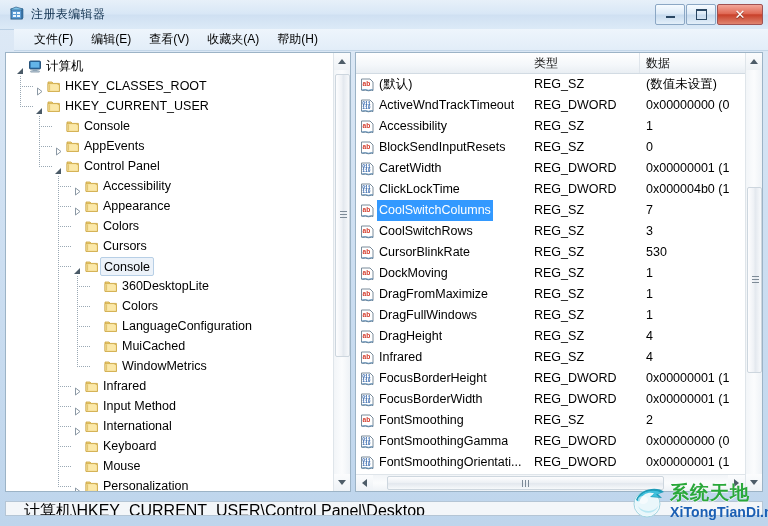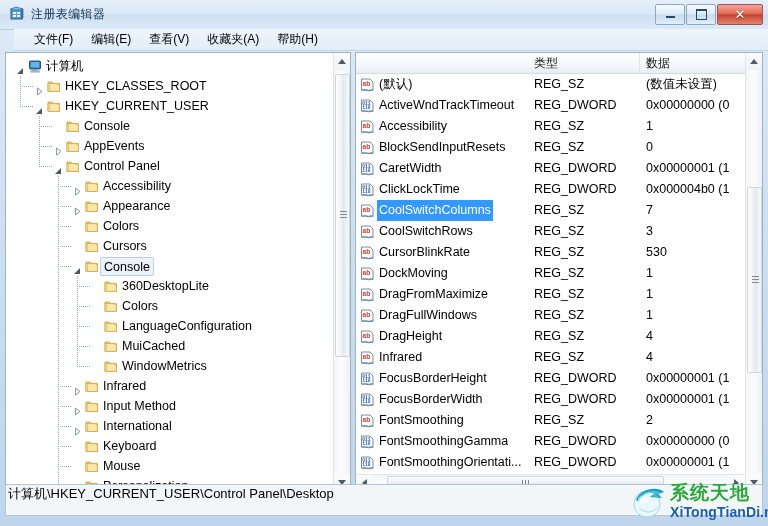--- a/index.html
+++ b/index.html
@@ -231,26 +231,26 @@
   .grip-h {
     position: absolute; top: 3px; left: 50%; margin-left: -4px;
     width: 8px; height: 7px;
     background-image: linear-gradient(90deg,#7d8a96 50%, transparent 50%);
     background-size: 3px 7px;
   }
 
   
   .statusbar {
     position: absolute; left: 5px; bottom: 10px;
-    width: 758px; height: 32px;
+    width: 758px; height: 15px;
     background: #f3f6f9;
     border: 1px solid #b4c5d5;
     box-sizing: border-box;
-    font-size: 13px; color: #000;
-    line-height: 18px; padding-left: 2px;
+    font-size: 16px; color: #000;
+    line-height: 18px; padding-left: 18px;
     white-space: nowrap;
     overflow: hidden;
   }
 
   
   .watermark {
     position: absolute; right: 4px; bottom: 2px;
     width: 136px; height: 44px;
     display: flex; align-items: center;
     pointer-events: none;

